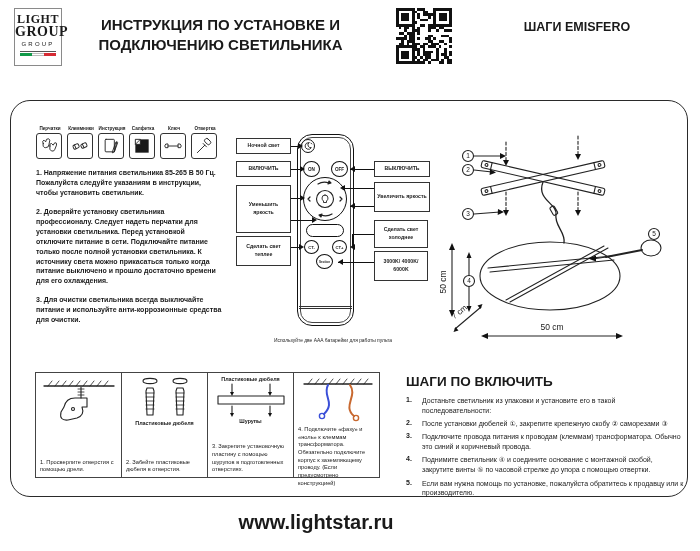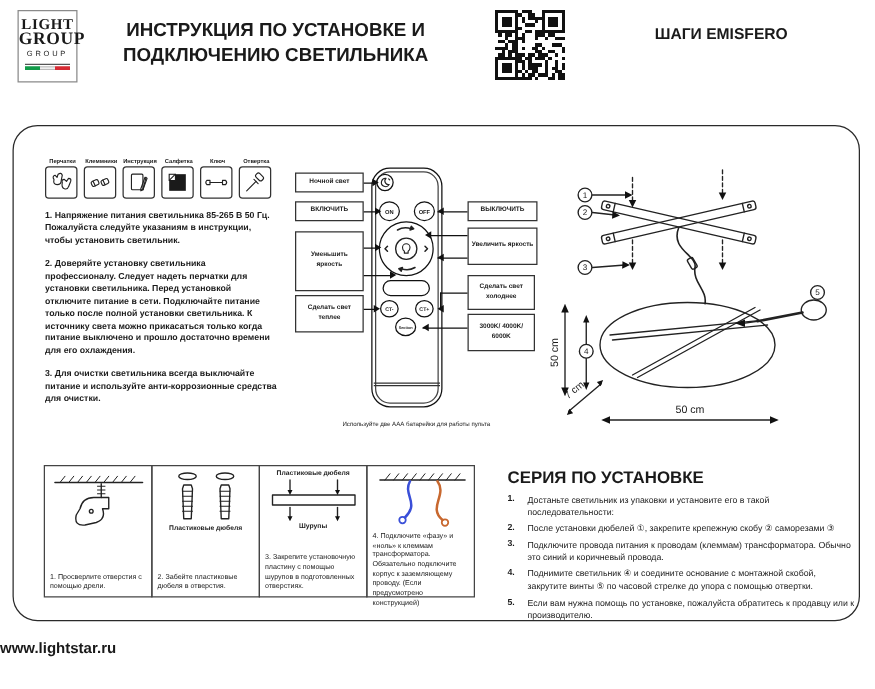--- a/index.html
+++ b/index.html
@@ -49,21 +49,21 @@
   .panel-art{flex:0 0 auto;}
   .panel-lbl{font-size:5.4px;font-weight:bold;text-align:center;line-height:1.2;}
   .panel-cap{font-size:5.7px;line-height:1.35;margin-top:auto;}
   
   .install{position:absolute;left:406px;top:374px;width:280px;}
   .install-h{font-weight:bold;font-size:13.5px;margin-bottom:7px;}
   .step-row{display:flex;margin-bottom:3.5px;}
   .step-num{width:16px;flex:0 0 16px;font-weight:bold;font-size:7px;}
   .step-txt{font-size:7px;line-height:1.4;}
   
-  .footer{position:absolute;left:0;top:511px;width:632px;text-align:left;font-weight:bold;font-size:12px;}
+  .footer{position:absolute;left:0;top:511px;width:632px;text-align:center;font-weight:bold;font-size:20px;}
   svg{display:block;}
   .ink{stroke:#222;fill:none;stroke-width:1.1;stroke-linecap:round;stroke-linejoin:round;}
 </style>
 </head>
 <body>
 
 <div class="logo-box">
   <div class="logo-light">LIGHT</div>
   <div class="logo-star">GROUP</div>
   <div class="logo-group">GROUP</div>
@@ -604,21 +604,21 @@
         <path d="M52 9 C 60 20, 44 30, 56 40" style="stroke:var(--wire_brown)"></path>
       </g>
       <circle cx="24" cy="40" r="2.6" fill="none" style="stroke:var(--wire_blue)" stroke-width="1.4"></circle>
       <circle cx="58" cy="42" r="2.6" fill="none" style="stroke:var(--wire_brown)" stroke-width="1.4"></circle>
     </svg>
     <div class="panel-cap">4. Подключите «фазу» и «ноль» к клеммам трансформатора. Обязательно подключите корпус к заземляющему проводу. (Если предусмотрено конструкцией)</div>
   </div>
 </div>
 
 <div class="install">
-  <div class="install-h">СЕРИЯ ПО УСТАНОВКЕ</div>
+  <div class="install-h">ШАГИ ПО ВКЛЮЧИТЬ</div>
   <div class="step-row">
       <div class="step-num">1.</div>
       <div class="step-txt">Достаньте светильник из упаковки и установите его в такой последовательности:</div>
     </div>
   <div class="step-row">
       <div class="step-num">2.</div>
       <div class="step-txt">После установки дюбелей ①, закрепите крепежную скобу ② саморезами ③</div>
     </div>
   <div class="step-row">
       <div class="step-num">3.</div>

